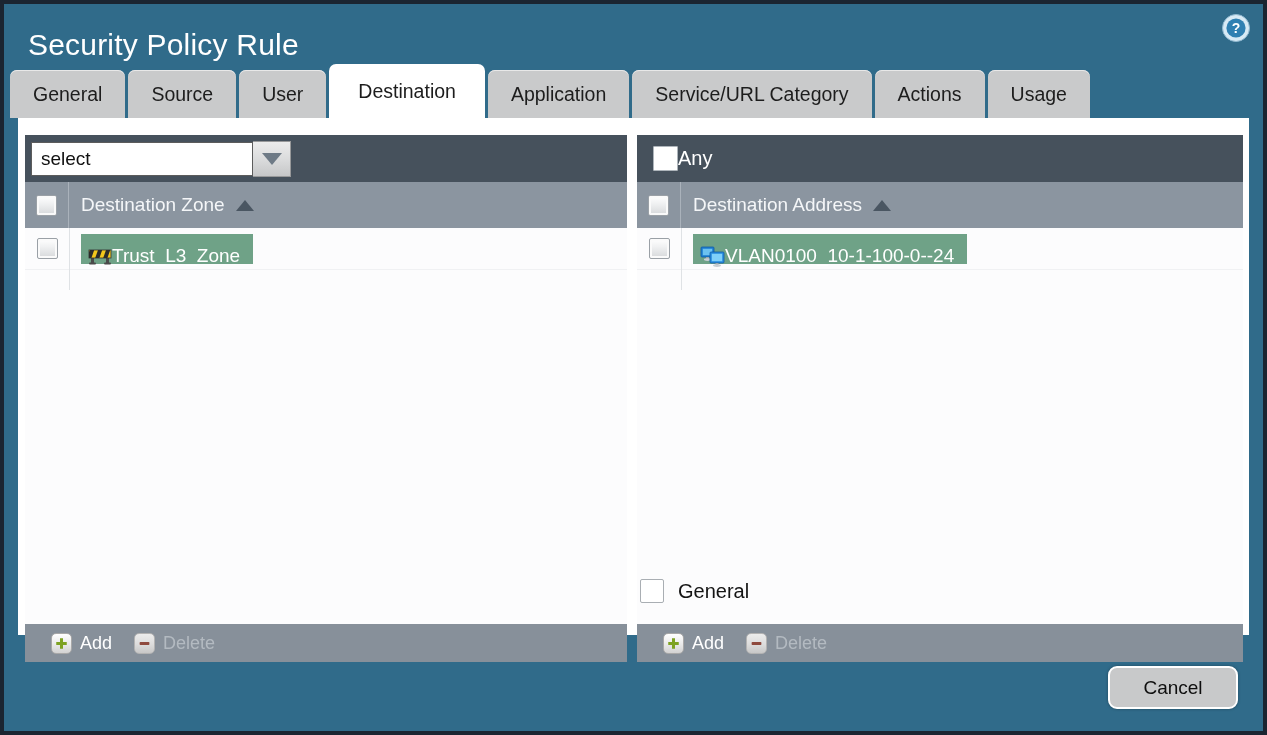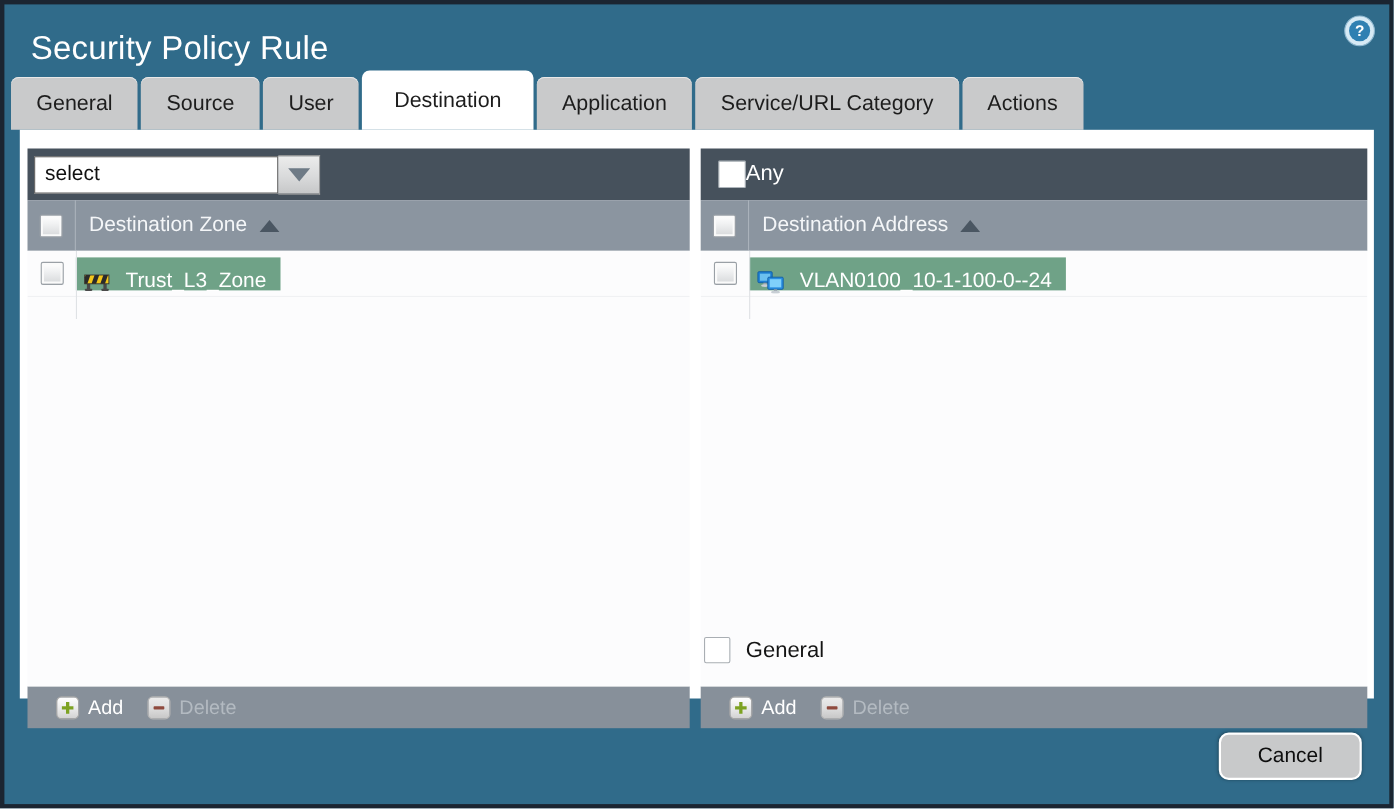--- a/index.html
+++ b/index.html
@@ -97,22 +97,22 @@
   .sort-tri {
     margin-left: 11px; width: 0; height: 0;
     border-left: 9px solid transparent; border-right: 9px solid transparent;
     border-bottom: 11px solid #4a5662;
   }
 
   .rows { flex: 1 1 auto; background: #fcfcfd; position: relative; overflow: hidden; }
   .rows .vline { position: absolute; left: 44px; top: 0; height: 62px; width: 1px; background: #dfe2e5; }
   .row { height: 42px; display: flex; align-items: center; border-bottom: 1px solid #f0f1f3; }
   .pill {
-    margin-left: 0; height: 30px; background: #6fa287;
-    display: inline-flex; align-items: center; gap: 14px;
+    margin-left: 12px; height: 30px; background: #6fa287;
+    display: inline-flex; align-items: center; gap: 0;
     padding: 15px 13px 0 7px; color: #ffffff; font-size: 19px; cursor: pointer;
   }
 
   .panel-footer {
     height: 38px; background: #87909a; flex: 0 0 auto;
     display: flex; align-items: center; padding-left: 26px; gap: 22px;
   }
   .tool-btn { display: flex; align-items: center; gap: 8px; cursor: pointer; }
   .tool-icon {
     width: 21px; height: 21px; border-radius: 5px; border: 1px solid #a8a8a8;
@@ -166,20 +166,21 @@
   </div>
 
   <div class="tabs">
     <div class="tab">General</div>
     <div class="tab">Source</div>
     <div class="tab">User</div>
     <div class="tab active">Destination</div>
     <div class="tab">Application</div>
     <div class="tab">Service/URL Category</div>
     <div class="tab">Actions</div>
+    <div class="tab">Usage</div>
   </div>
 
   <div class="content">
 
     <div class="panel left">
       <div class="panel-top">
         <div class="select-wrap">
           <input class="select-input" type="text" value="select" style="">
           <div class="dd-btn">
             <span class="tri-down"></span>

